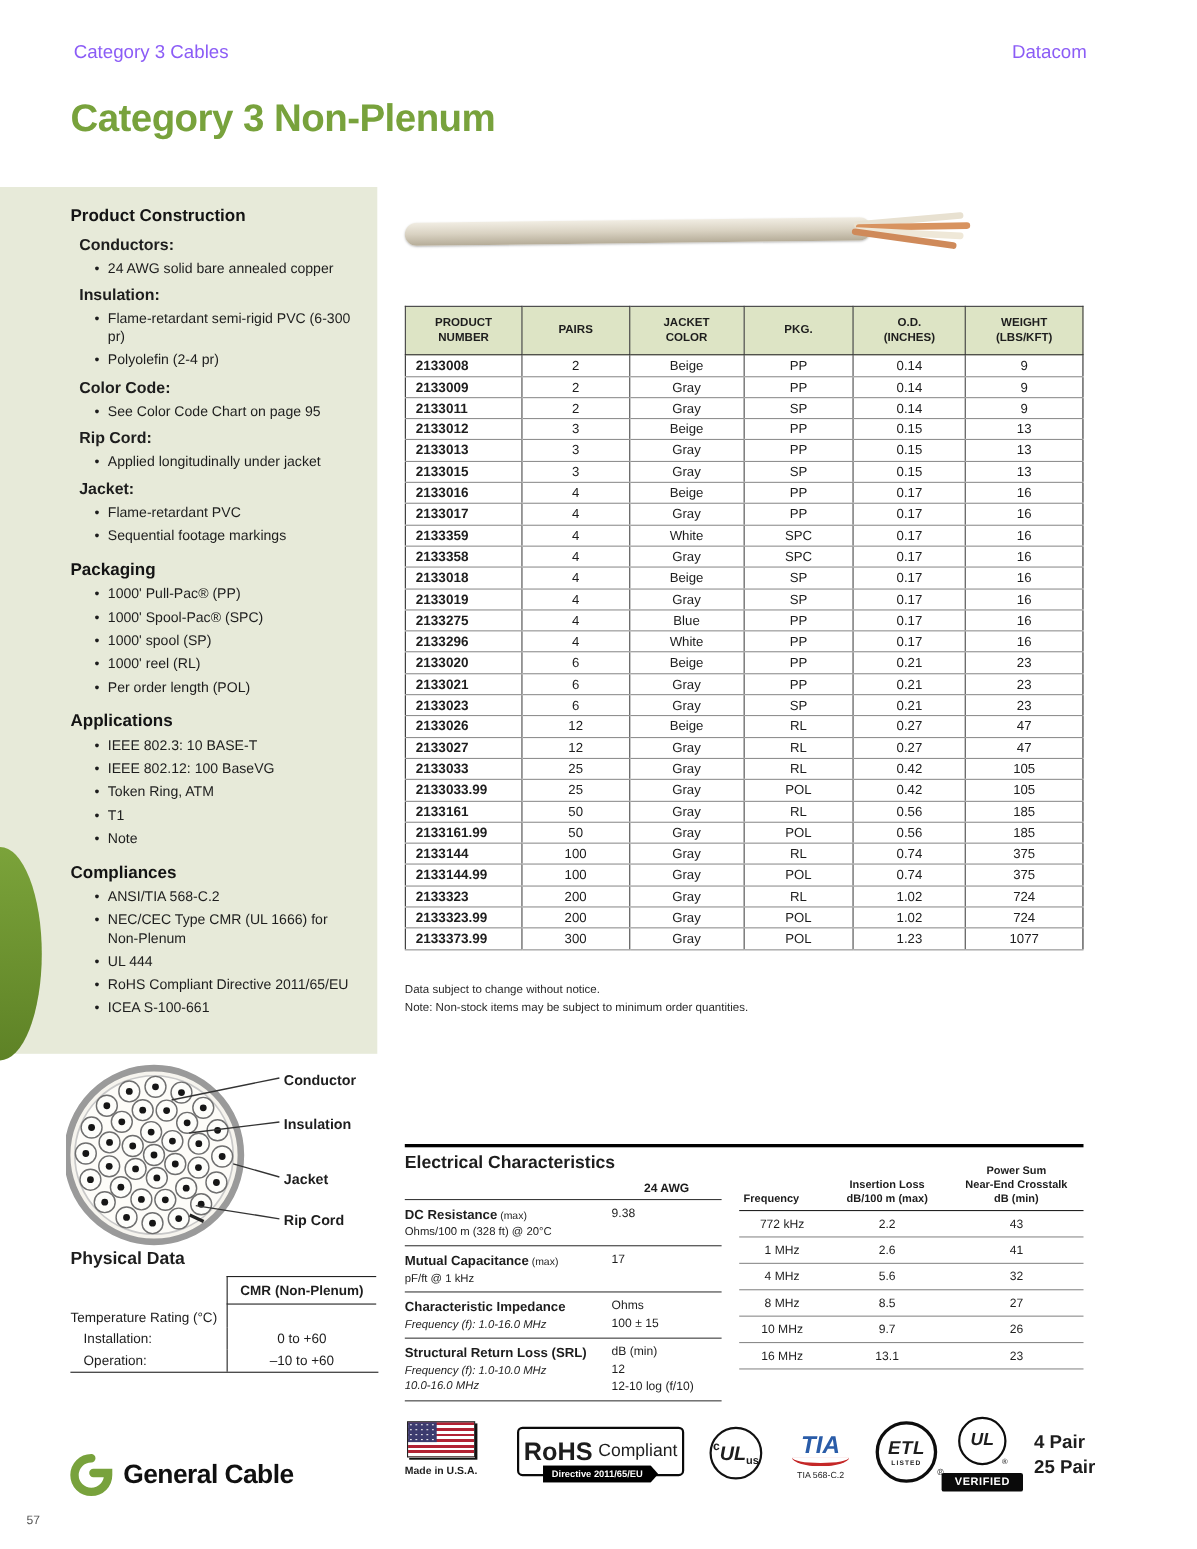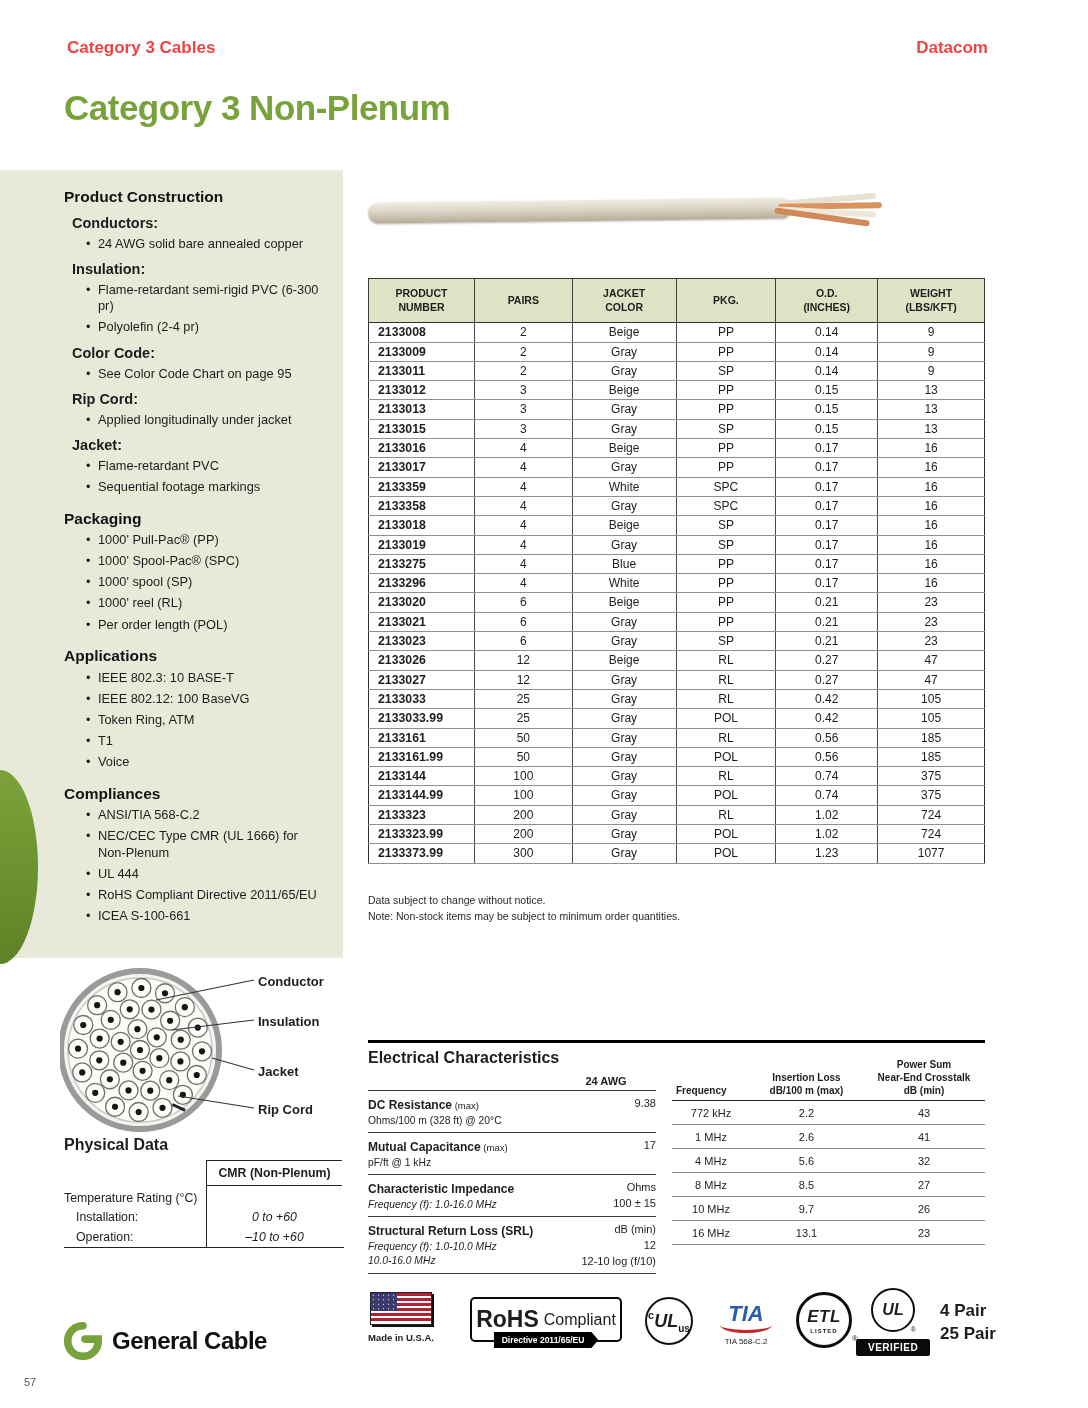--- a/index.html
+++ b/index.html
@@ -2,21 +2,21 @@
 <html style="--green: #78a23c; --sidebar-bg: #e7ead9; --thead-bg: #dde4c5;"><head>
 <meta charset="utf-8">
 <style>
   * { margin:0; padding:0; box-sizing:border-box; }
   html,body { width:1088px; height:1408px; }
   body { position:relative; background:#fff; color:#1d1d1d;
          font-family:"Liberation Sans", sans-serif; overflow:hidden; }
   :root { --green:#78a23c; --sidebar-bg:#e7ead9; --thead-bg:#dde4c5; }
 
   .top-header { position:absolute; left:67px; right:100px; top:38px;
-    display:flex; justify-content:space-between; font-size:17px; color:#ef4444;font-weight:bold; }
+    display:flex; justify-content:space-between; font-size:17px; color:#8b5cf6; }
   .page-title { position:absolute; left:64px; top:88px; font-size:35px;
     font-weight:bold; color:var(--green); letter-spacing:-0.5px; }
 
   
   .sidebar { position:absolute; left:0; top:170px; width:343px; height:788px;
     background:var(--sidebar-bg); padding:18px 16px 0 64px; overflow:hidden; }
   .sb-h2 { font-size:15.5px; font-weight:bold; margin:14px 0 3px; color:#141414; }
   .sb-h2:first-child { margin-top:0; }
   .sb-h3 { font-size:14.5px; font-weight:bold; margin:9px 0 2px 8px; }
   .sb-list { list-style:none; }
@@ -59,38 +59,38 @@
 
   
   .physical { position:absolute; left:64px; top:1136px; width:280px; }
   .ph-heading { font-size:16px; font-weight:bold; margin-bottom:6px; }
   .ph-table { display:grid; grid-template-columns:142px 136px; border-bottom:1.5px solid #222; }
   .ph-col-header { border-top:1.5px solid #222; border-bottom:1.5px solid #222;
     border-left:1px solid #222; font-weight:bold; text-align:center; font-size:12.3px; padding:5px 2px; }
   .ph-group-label { font-size:12.3px; padding:5px 0 2px; }
   .ph-gap { border-left:1px solid #222; }
   .ph-label { font-size:12.3px; padding:3px 0 3px 12px; }
-  .ph-value { font-size:12.3px; text-align:center; border-left:1px solid #222; padding:3px 0;font-style:italic; }
+  .ph-value { font-size:12.3px; text-align:center; border-left:1px solid #222; padding:3px 0; }
 
   
   .electrical { position:absolute; left:368px; top:1040px; width:617px;
     border-top:3px solid #000; padding-top:6px; display:flex; gap:16px; }
   .el-left { width:288px; }
   .el-heading { font-size:16px; font-weight:bold; margin-bottom:8px; }
   .el-table { border-bottom:1px solid #3a3a3a; }
   .el-hrow { display:flex; }
   .el-hname { flex:1; }
   .el-hval { width:100px; text-align:center; font-size:11px; font-weight:bold; padding-bottom:3px; }
   .el-row { display:flex; border-top:1px solid #3a3a3a; padding:4px 0; }
   .el-name-col { flex:1; padding-right:4px; }
   .el-name-main { font-size:12px; font-weight:bold; }
   .el-name-suffix { font-size:9.5px; }
   .el-sub { font-size:10.3px; margin-top:1px; line-height:1.35; white-space:pre-line; }
   .el-sub.ital { font-style:italic; }
-  .el-val { width:100px; text-align:right; font-size:11px; white-space:pre-line;
+  .el-val { width:100px; text-align:left; font-size:11px; white-space:pre-line;
     line-height:1.45; padding-top:1px; }
   .el-right { width:313px; }
   .er-head { display:flex; border-bottom:1.3px solid #222; height:52px; }
   .er-th { font-size:10px; font-weight:bold; white-space:pre-line; display:flex;
     align-items:flex-end; justify-content:center; text-align:center; line-height:1.3; padding-bottom:3px; }
   .er-col0 { width:78px; } .er-col1 { width:113px; } .er-col2 { width:122px; }
   .er-th.er-col0 { justify-content:flex-start; text-align:left; padding-left:4px; }
   .er-row { display:flex; border-bottom:1px solid #8b8b8b; height:24px; }
   .er-td { font-size:11px; display:flex; align-items:center; justify-content:center; }
 
@@ -181,21 +181,21 @@
         <li class="sb-li">1000' spool (SP)</li>
         <li class="sb-li">1000' reel (RL)</li>
         <li class="sb-li">Per order length (POL)</li>
       </ul>
       <div class="sb-h2">Applications</div>
       <ul class="sb-list">
         <li class="sb-li">IEEE 802.3: 10 BASE-T</li>
         <li class="sb-li">IEEE 802.12: 100 BaseVG</li>
         <li class="sb-li">Token Ring, ATM</li>
         <li class="sb-li">T1</li>
-        <li class="sb-li">Voice</li>
+        <li class="sb-li">Note</li>
       </ul>
       <div class="sb-h2">Compliances</div>
       <ul class="sb-list">
         <li class="sb-li">ANSI/TIA 568-C.2</li>
         <li class="sb-li">NEC/CEC Type CMR (UL 1666) for Non-Plenum</li>
         <li class="sb-li">UL 444</li>
         <li class="sb-li">RoHS Compliant Directive 2011/65/EU</li>
         <li class="sb-li">ICEA S-100-661</li>
       </ul>
     </div>

